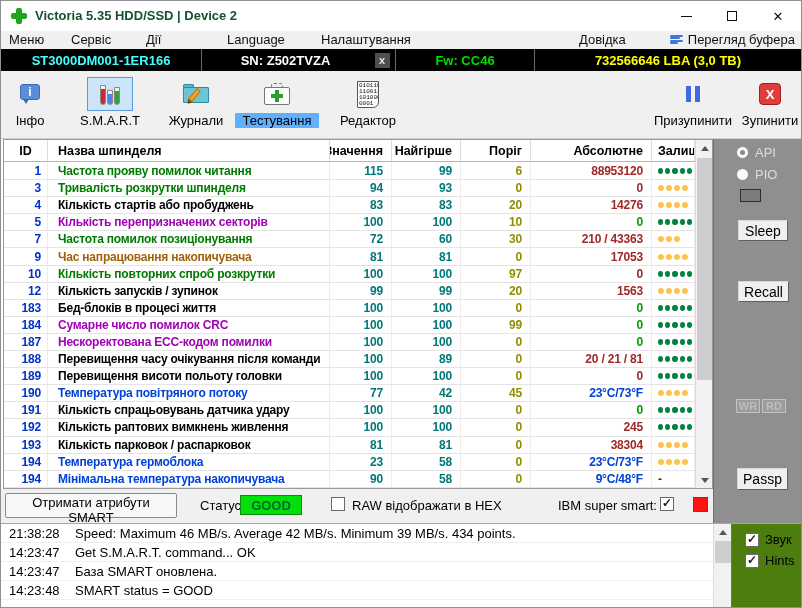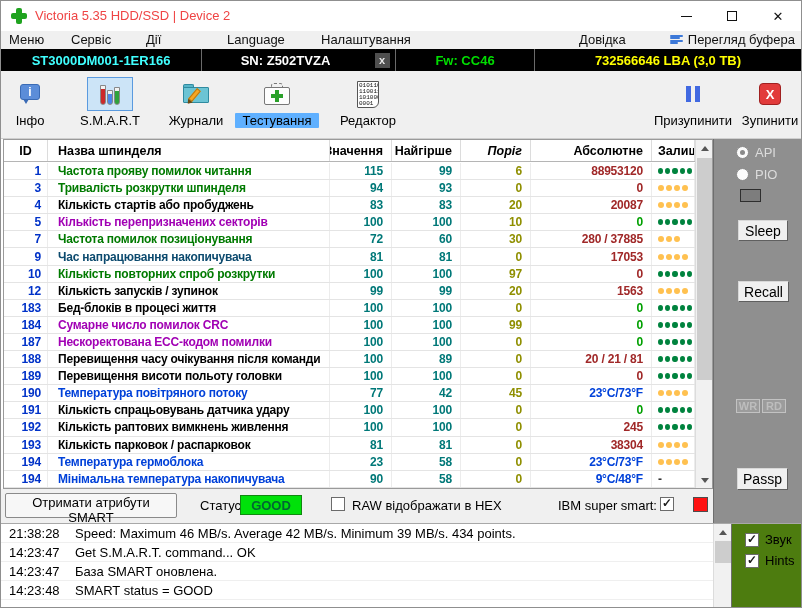--- a/index.html
+++ b/index.html
@@ -5,21 +5,21 @@
   html,body{margin:0;padding:0;background:#d8d8d8;}
   *{box-sizing:border-box;font-family:"Liberation Sans",sans-serif;}
   #window{position:relative;width:802px;height:608px;background:#fff;border:1px solid #8f8f8f;overflow:hidden;}
   .abs{position:absolute;}
 
   
   .titlebar{left:0;top:0;width:800px;height:30px;background:#ffffff;}
   .app-icon{position:absolute;left:10px;top:7px;width:16px;height:16px;}
   .app-icon .v{position:absolute;left:5px;top:0;width:6px;height:16px;background:#1fa31f;border-radius:2px;}
   .app-icon .h{position:absolute;left:0;top:5px;width:16px;height:6px;background:#1fa31f;border-radius:2px;}
-  .title-text{position:absolute;left:34px;top:7px;font-size:13px;color:#ef4444;white-space:nowrap;}
+  .title-text{position:absolute;left:34px;top:7px;font-size:13px;color:#14532d;white-space:nowrap;font-weight:bold;}
   .wc-btn{position:absolute;top:0;width:46px;height:30px;display:flex;align-items:center;justify-content:center;}
   .g-min{width:11px;height:1px;background:#111;}
   .g-max{width:10px;height:10px;border:1px solid #111;}
   .g-close{font-size:13px;color:#111;line-height:1;}
 
   
   .menubar{left:0;top:30px;width:800px;height:18px;background:#f0f0f0;}
   .menu-item{position:absolute;top:1px;font-size:13px;color:#111;white-space:nowrap;cursor:default;}
   .buffer-view{position:absolute;top:1px;right:6px;display:flex;align-items:center;gap:5px;font-size:13px;color:#111;}
   .buffer-icon{width:13px;height:12px;display:flex;flex-direction:column;justify-content:space-between;padding:1px 0;}
@@ -250,21 +250,21 @@
         <div class="tb-label">Редактор</div>
       </div>
     </div>
 
   <div class="abs table-area">
     <div class="t-header" id="thead">
         <div class="th-cell" style="width: 44px; justify-content: center; padding: 0px;">ID</div>
         <div class="th-cell" style="width: 282px; justify-content: flex-start; padding: 0px 0px 0px 10px;">Назва шпинделя</div>
         <div class="th-cell" style="width: 62px; justify-content: flex-end; padding: 0px 8px 0px 0px;">Значення</div>
         <div class="th-cell" style="width: 69px; justify-content: flex-end; padding: 0px 8px 0px 0px;">Найгірше</div>
-        <div class="th-cell" style="width: 70px; justify-content: flex-end; padding: 0px 8px 0px 0px; font-style: italic;">Поріг</div>
+        <div class="th-cell" style="width: 70px; justify-content: flex-end; padding: 0px 8px 0px 0px;">Поріг</div>
         <div class="th-cell" style="width: 121px; justify-content: flex-end; padding: 0px 8px 0px 0px;">Абсолютне</div>
         <div class="th-cell" style="width: 43px; justify-content: flex-start; padding: 0px 0px 0px 6px;">Залишок</div>
       </div>
     <div class="t-body" id="tbody">
         <div class="t-row">
           <div class="td" style="width: 44px; justify-content: flex-end; padding: 0px 6px 0px 0px; color: rgb(0, 50, 200);">1</div>
           <div class="td" style="width: 282px; justify-content: flex-start; padding: 0px 0px 0px 10px; color: rgb(0, 122, 0);">Частота прояву помилок читання</div>
           <div class="td" style="width: 62px; justify-content: flex-end; padding: 0px 8px 0px 0px; color: rgb(0, 120, 120);">115</div>
           <div class="td" style="width: 69px; justify-content: flex-end; padding: 0px 8px 0px 0px; color: rgb(0, 120, 120);">99</div>
           <div class="td" style="width: 70px; justify-content: flex-end; padding: 0px 8px 0px 0px; color: rgb(143, 143, 0);">6</div>
@@ -290,21 +290,21 @@
             <span class="dot" style="background: rgb(255, 193, 80);"></span>
             <span class="dot" style="background: rgb(255, 193, 80);"></span>
           </div>
         </div>
         <div class="t-row">
           <div class="td" style="width: 44px; justify-content: flex-end; padding: 0px 6px 0px 0px; color: rgb(0, 50, 200);">4</div>
           <div class="td" style="width: 282px; justify-content: flex-start; padding: 0px 0px 0px 10px; color: rgb(0, 0, 0);">Кількість стартів або пробуджень</div>
           <div class="td" style="width: 62px; justify-content: flex-end; padding: 0px 8px 0px 0px; color: rgb(0, 120, 120);">83</div>
           <div class="td" style="width: 69px; justify-content: flex-end; padding: 0px 8px 0px 0px; color: rgb(0, 120, 120);">83</div>
           <div class="td" style="width: 70px; justify-content: flex-end; padding: 0px 8px 0px 0px; color: rgb(143, 143, 0);">20</div>
-          <div class="td" style="width: 121px; justify-content: flex-end; padding: 0px 8px 0px 0px; color: rgb(160, 40, 40);">20087</div>
+          <div class="td" style="width: 121px; justify-content: flex-end; padding: 0px 8px 0px 0px; color: rgb(160, 40, 40);">14276</div>
           <div class="td" style="width: 43px; justify-content: flex-start; padding: 0px 0px 0px 6px;">
             <span class="dot" style="background: rgb(255, 193, 80);"></span>
             <span class="dot" style="background: rgb(255, 193, 80);"></span>
             <span class="dot" style="background: rgb(255, 193, 80);"></span>
             <span class="dot" style="background: rgb(255, 193, 80);"></span>
           </div>
         </div>
         <div class="t-row">
           <div class="td" style="width: 44px; justify-content: flex-end; padding: 0px 6px 0px 0px; color: rgb(0, 50, 200);">5</div>
           <div class="td" style="width: 282px; justify-content: flex-start; padding: 0px 0px 0px 10px; color: rgb(161, 0, 180);">Кількість перепризначених секторів</div>
@@ -319,30 +319,30 @@
             <span class="dot" style="background: rgb(0, 131, 62);"></span>
             <span class="dot" style="background: rgb(0, 131, 62);"></span>
           </div>
         </div>
         <div class="t-row">
           <div class="td" style="width: 44px; justify-content: flex-end; padding: 0px 6px 0px 0px; color: rgb(0, 50, 200);">7</div>
           <div class="td" style="width: 282px; justify-content: flex-start; padding: 0px 0px 0px 10px; color: rgb(0, 122, 0);">Частота помилок позиціонування</div>
           <div class="td" style="width: 62px; justify-content: flex-end; padding: 0px 8px 0px 0px; color: rgb(0, 120, 120);">72</div>
           <div class="td" style="width: 69px; justify-content: flex-end; padding: 0px 8px 0px 0px; color: rgb(0, 120, 120);">60</div>
           <div class="td" style="width: 70px; justify-content: flex-end; padding: 0px 8px 0px 0px; color: rgb(143, 143, 0);">30</div>
-          <div class="td" style="width: 121px; justify-content: flex-end; padding: 0px 8px 0px 0px; color: rgb(160, 40, 40);">280 / 37885</div>
+          <div class="td" style="width: 121px; justify-content: flex-end; padding: 0px 8px 0px 0px; color: rgb(160, 40, 40);">210 / 43363</div>
           <div class="td" style="width: 43px; justify-content: flex-start; padding: 0px 0px 0px 6px;">
             <span class="dot" style="background: rgb(255, 193, 80);"></span>
             <span class="dot" style="background: rgb(255, 193, 80);"></span>
             <span class="dot" style="background: rgb(255, 193, 80);"></span>
           </div>
         </div>
         <div class="t-row">
           <div class="td" style="width: 44px; justify-content: flex-end; padding: 0px 6px 0px 0px; color: rgb(0, 50, 200);">9</div>
-          <div class="td" style="width: 282px; justify-content: flex-start; padding: 0px 0px 0px 10px; color: #0c4a6e;">Час напрацювання накопичувача</div>
+          <div class="td" style="width: 282px; justify-content: flex-start; padding: 0px 0px 0px 10px; color: #a16207;">Час напрацювання накопичувача</div>
           <div class="td" style="width: 62px; justify-content: flex-end; padding: 0px 8px 0px 0px; color: rgb(0, 120, 120);">81</div>
           <div class="td" style="width: 69px; justify-content: flex-end; padding: 0px 8px 0px 0px; color: rgb(0, 120, 120);">81</div>
           <div class="td" style="width: 70px; justify-content: flex-end; padding: 0px 8px 0px 0px; color: rgb(143, 143, 0);">0</div>
           <div class="td" style="width: 121px; justify-content: flex-end; padding: 0px 8px 0px 0px; color: rgb(160, 40, 40);">17053</div>
           <div class="td" style="width: 43px; justify-content: flex-start; padding: 0px 0px 0px 6px;">
             <span class="dot" style="background: rgb(255, 193, 80);"></span>
             <span class="dot" style="background: rgb(255, 193, 80);"></span>
             <span class="dot" style="background: rgb(255, 193, 80);"></span>
             <span class="dot" style="background: rgb(255, 193, 80);"></span>
           </div>

